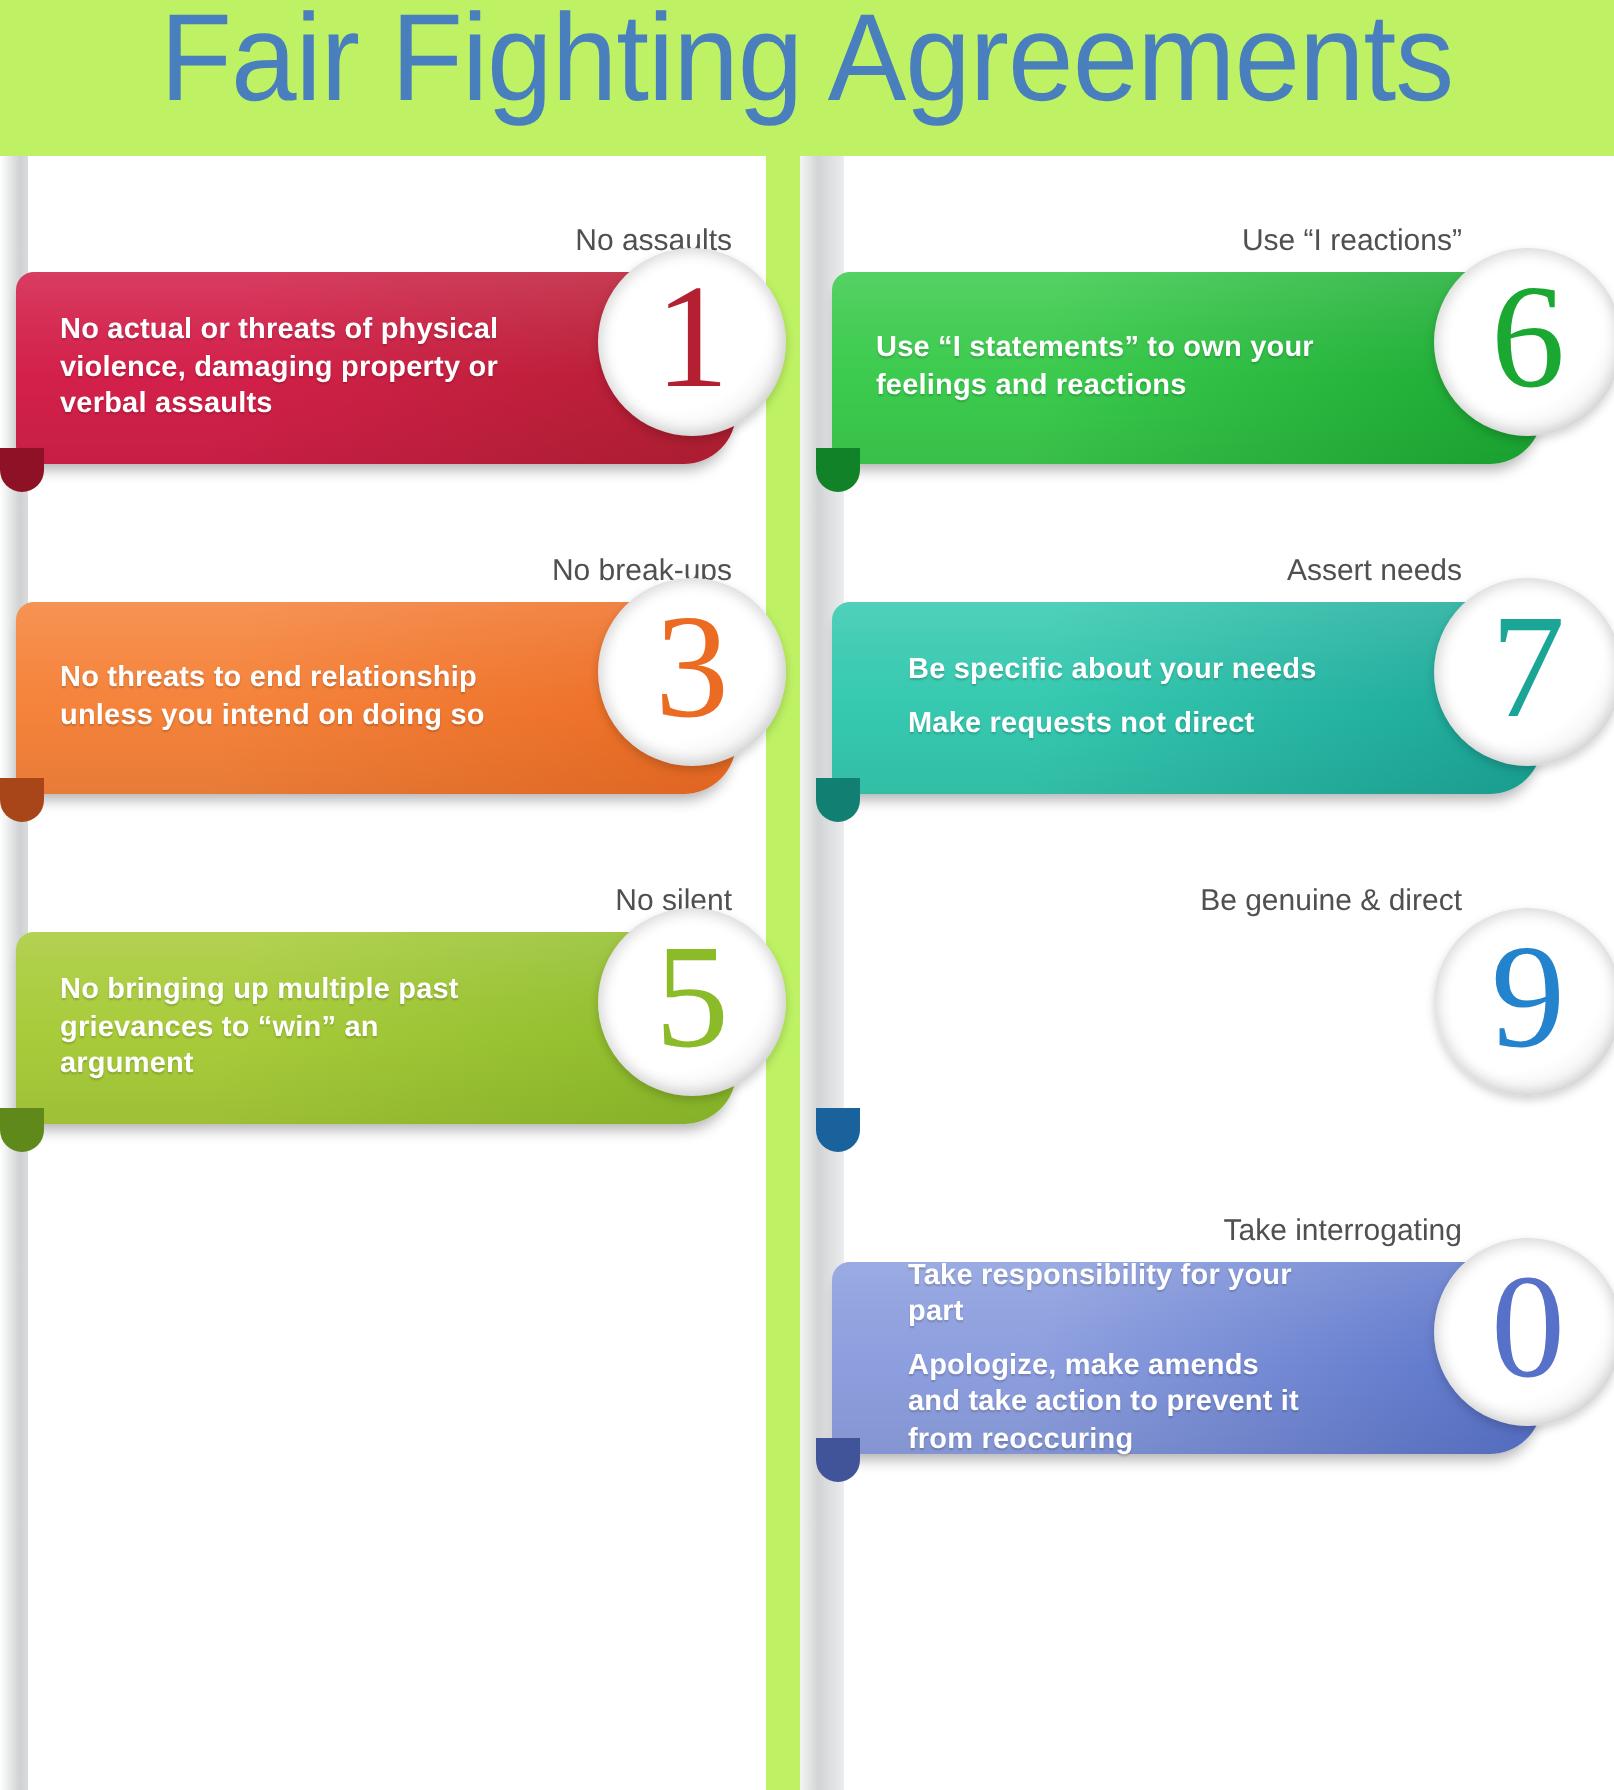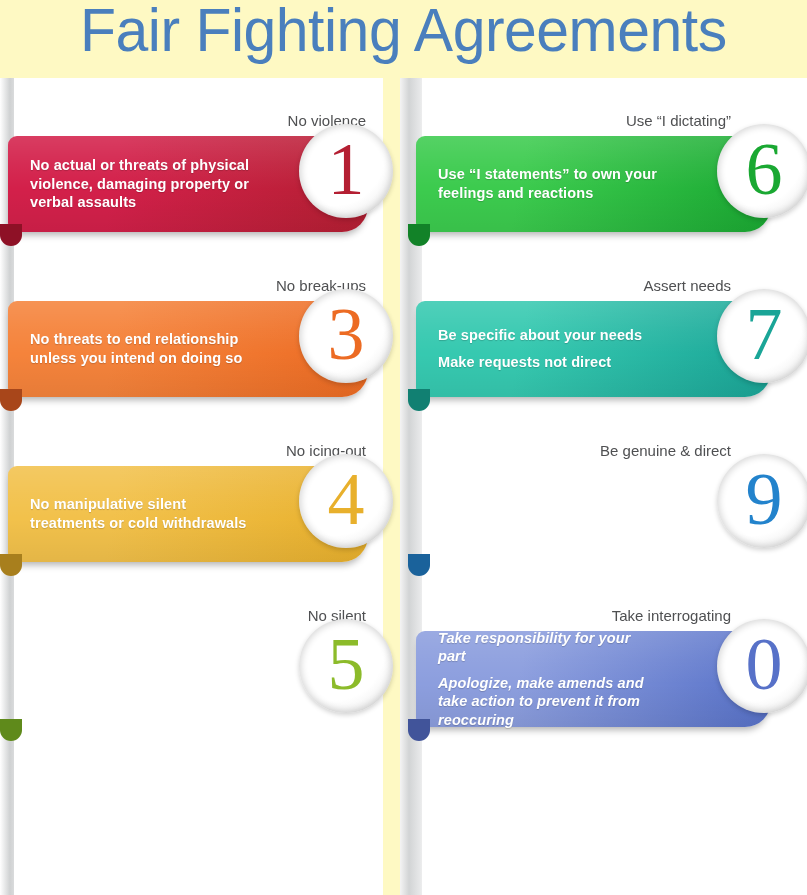--- a/index.html
+++ b/index.html
@@ -9,21 +9,21 @@
     height: 895px;
     overflow: hidden;
     background: #ffffff;
     font-family: "Liberation Sans", sans-serif;
   }
 
   #poster {
     position: relative;
     width: 807px;
     height: 895px;
-    background: #fef9c3;
+    background: #bef264;
     overflow: hidden;
   }
 
   
   .title-bar {
     position: absolute;
     top: -12px;
     left: 0;
     width: 807px;
     height: 82px;
@@ -150,21 +150,21 @@
     top: 0;
     bottom: 0;
     left: 22px;
     right: 112px;
     display: flex;
     flex-direction: column;
     justify-content: center;
     gap: 0px;
     z-index: 2;
   }
-  .ribbon-text.two-para { gap: 8px; }
+  .ribbon-text.two-para { gap: 8px; margin-left: 16px; }
 
   .ribbon-text p {
     font-family: "Liberation Sans Narrow", "Liberation Sans", sans-serif;
     font-size: 14.5px;
     font-weight: bold;
     line-height: 1.28;
     color: #ffffff;
     text-shadow: 0 1px 1px rgba(0,0,0,0.18);
     letter-spacing: 0.1px;
   }
@@ -205,21 +205,21 @@
     <div class="title-text" style="color: rgb(74, 127, 189);">Fair Fighting Agreements</div>
   </div>
 
   <div class="columns">
 
     <div class="column left">
       <div class="gutter-shade"></div>
       <div class="panel"></div>
       <div class="col-inner">
           <div class="card">
-            <div class="card-caption">No violence</div>
+            <div class="card-caption">No assaults</div>
             <div class="ribbon-fold" style="background: rgb(142, 17, 38);"></div>
             <div class="ribbon" style="background: linear-gradient(100deg, rgb(211, 32, 74) 0%, rgb(211, 32, 74) 30%, rgb(180, 31, 50) 100%);">
               <div class="ribbon-text">
                 <p>No actual or threats of physical violence, damaging property or verbal assaults</p>
               </div>
             </div>
             <div class="num-disc">
               <span style="color: rgb(180, 31, 50);">1</span>
             </div>
           </div>
@@ -229,47 +229,40 @@
             <div class="ribbon" style="background: linear-gradient(100deg, rgb(245, 131, 59) 0%, rgb(245, 131, 59) 30%, rgb(236, 107, 35) 100%);">
               <div class="ribbon-text">
                 <p>No threats to end relationship unless you intend on doing so</p>
               </div>
             </div>
             <div class="num-disc">
               <span style="color: rgb(236, 107, 35);">3</span>
             </div>
           </div>
           <div class="card">
-            <div class="card-caption">No icing-out</div>
-            <div class="ribbon-fold" style="background: rgb(168, 127, 29);"></div>
-            <div class="ribbon" style="background: linear-gradient(100deg, rgb(242, 193, 75) 0%, rgb(242, 193, 75) 30%, rgb(232, 176, 44) 100%);">
-              <div class="ribbon-text">
-                <p>No manipulative silent treatments or cold withdrawals</p>
-              </div>
-            </div>
-            <div class="num-disc">
-              <span style="color: rgb(232, 176, 44);">4</span>
-            </div>
-          </div>
-          <div class="card">
             <div class="card-caption">No silent</div>
             <div class="ribbon-fold" style="background: rgb(95, 138, 27);"></div>
+            <div class="ribbon" style="background: linear-gradient(100deg, rgb(168, 203, 58) 0%, rgb(168, 203, 58) 30%, rgb(140, 187, 42) 100%);">
+              <div class="ribbon-text">
+                <p>No bringing up multiple past grievances to “win” an argument</p>
+              </div>
+            </div>
             <div class="num-disc">
               <span style="color: rgb(140, 187, 42);">5</span>
             </div>
           </div>
         </div>
     </div>
 
     <div class="column right">
       <div class="gutter-shade"></div>
       <div class="panel"></div>
       <div class="col-inner">
           <div class="card">
-            <div class="card-caption">Use “I dictating”</div>
+            <div class="card-caption">Use “I reactions”</div>
             <div class="ribbon-fold" style="background: rgb(18, 130, 40);"></div>
             <div class="ribbon" style="background: linear-gradient(100deg, rgb(60, 203, 78) 0%, rgb(60, 203, 78) 30%, rgb(26, 168, 50) 100%); text-decoration: underline;">
               <div class="ribbon-text">
                 <p>Use “I statements” to own your feelings and reactions</p>
               </div>
             </div>
             <div class="num-disc">
               <span style="color: rgb(26, 168, 50);">6</span>
             </div>
           </div>
@@ -289,21 +282,21 @@
           <div class="card">
             <div class="card-caption">Be genuine &amp; direct</div>
             <div class="ribbon-fold" style="background: rgb(26, 98, 155);"></div>
             <div class="num-disc">
               <span style="color: rgb(35, 131, 204);">9</span>
             </div>
           </div>
           <div class="card">
             <div class="card-caption">Take interrogating</div>
             <div class="ribbon-fold" style="background: rgb(65, 84, 154);"></div>
-            <div class="ribbon" style="background: linear-gradient(100deg, rgb(140, 158, 222) 0%, rgb(140, 158, 222) 30%, rgb(87, 113, 200) 100%); font-style: italic;">
+            <div class="ribbon" style="background: linear-gradient(100deg, rgb(140, 158, 222) 0%, rgb(140, 158, 222) 30%, rgb(87, 113, 200) 100%);">
               <div class="ribbon-text two-para">
                 <p>Take responsibility for your part</p>
                 <p>Apologize, make amends and take action to prevent it from reoccuring</p>
               </div>
             </div>
             <div class="num-disc">
               <span style="color: rgb(87, 113, 200);">0</span>
             </div>
           </div>
         </div>

